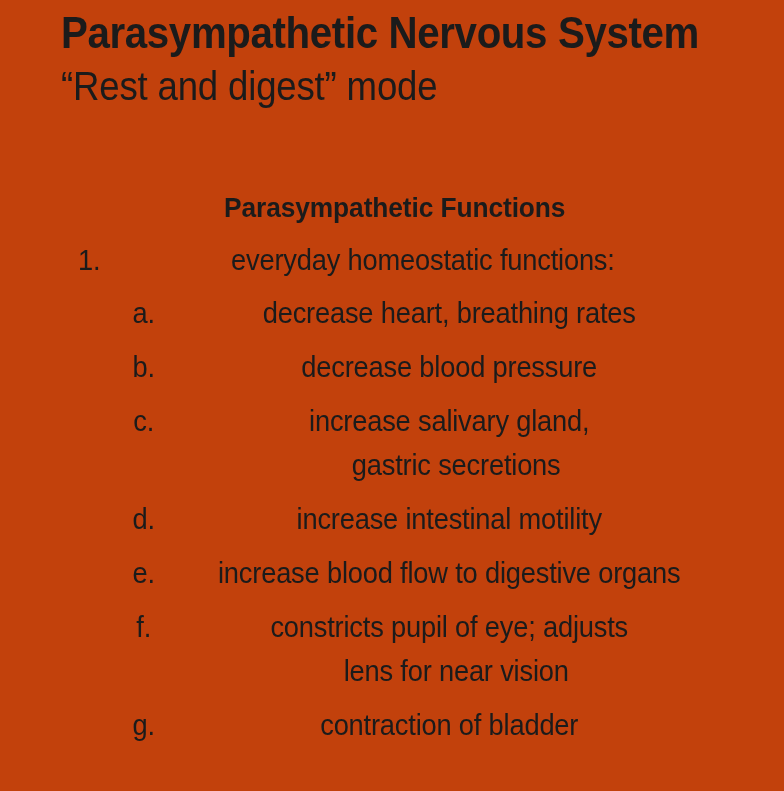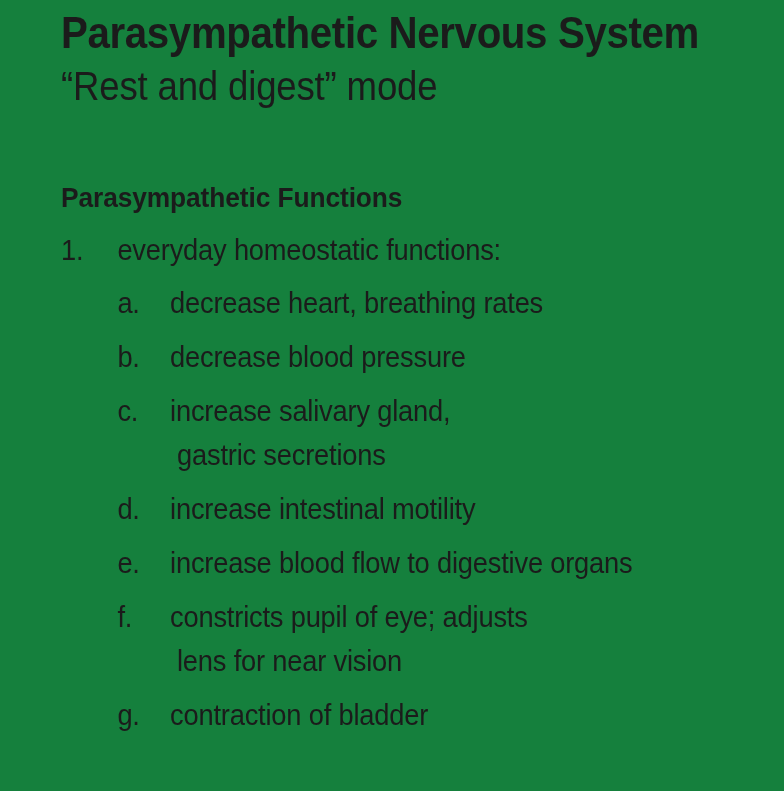--- a/index.html
+++ b/index.html
@@ -12,21 +12,21 @@
     height: 791px;
     overflow: hidden;
     font-family: "Liberation Sans Narrow", "Liberation Sans", sans-serif;
     color: #1b1b1b;
     -webkit-font-smoothing: antialiased;
   }
   .slide {
     position: relative;
     width: 784px;
     height: 791px;
-    background: #15803d;
+    background: #c2410c;
   }
 
   
   .title-block {
     position: absolute;
     left: 61px;
     top: 6px;
     width: 700px;
   }
   .slide-title {
@@ -47,22 +47,23 @@
     transform: scaleX(0.915);
     transform-origin: left top;
     white-space: nowrap;
     margin: 0;
   }
 
   
   .body-block {
     position: absolute;
     left: 61px;
-    top: 180px;
+    top: 190px;
     width: 710px;
+    text-align: center;
   }
   .section-heading {
     font-size: 28px;
     font-weight: 700;
     line-height: 36px;
     letter-spacing: -0.1px;
     transform: scaleX(0.94);
     transform-origin: left top;
     white-space: nowrap;
     margin: 0 0 12px 0;

